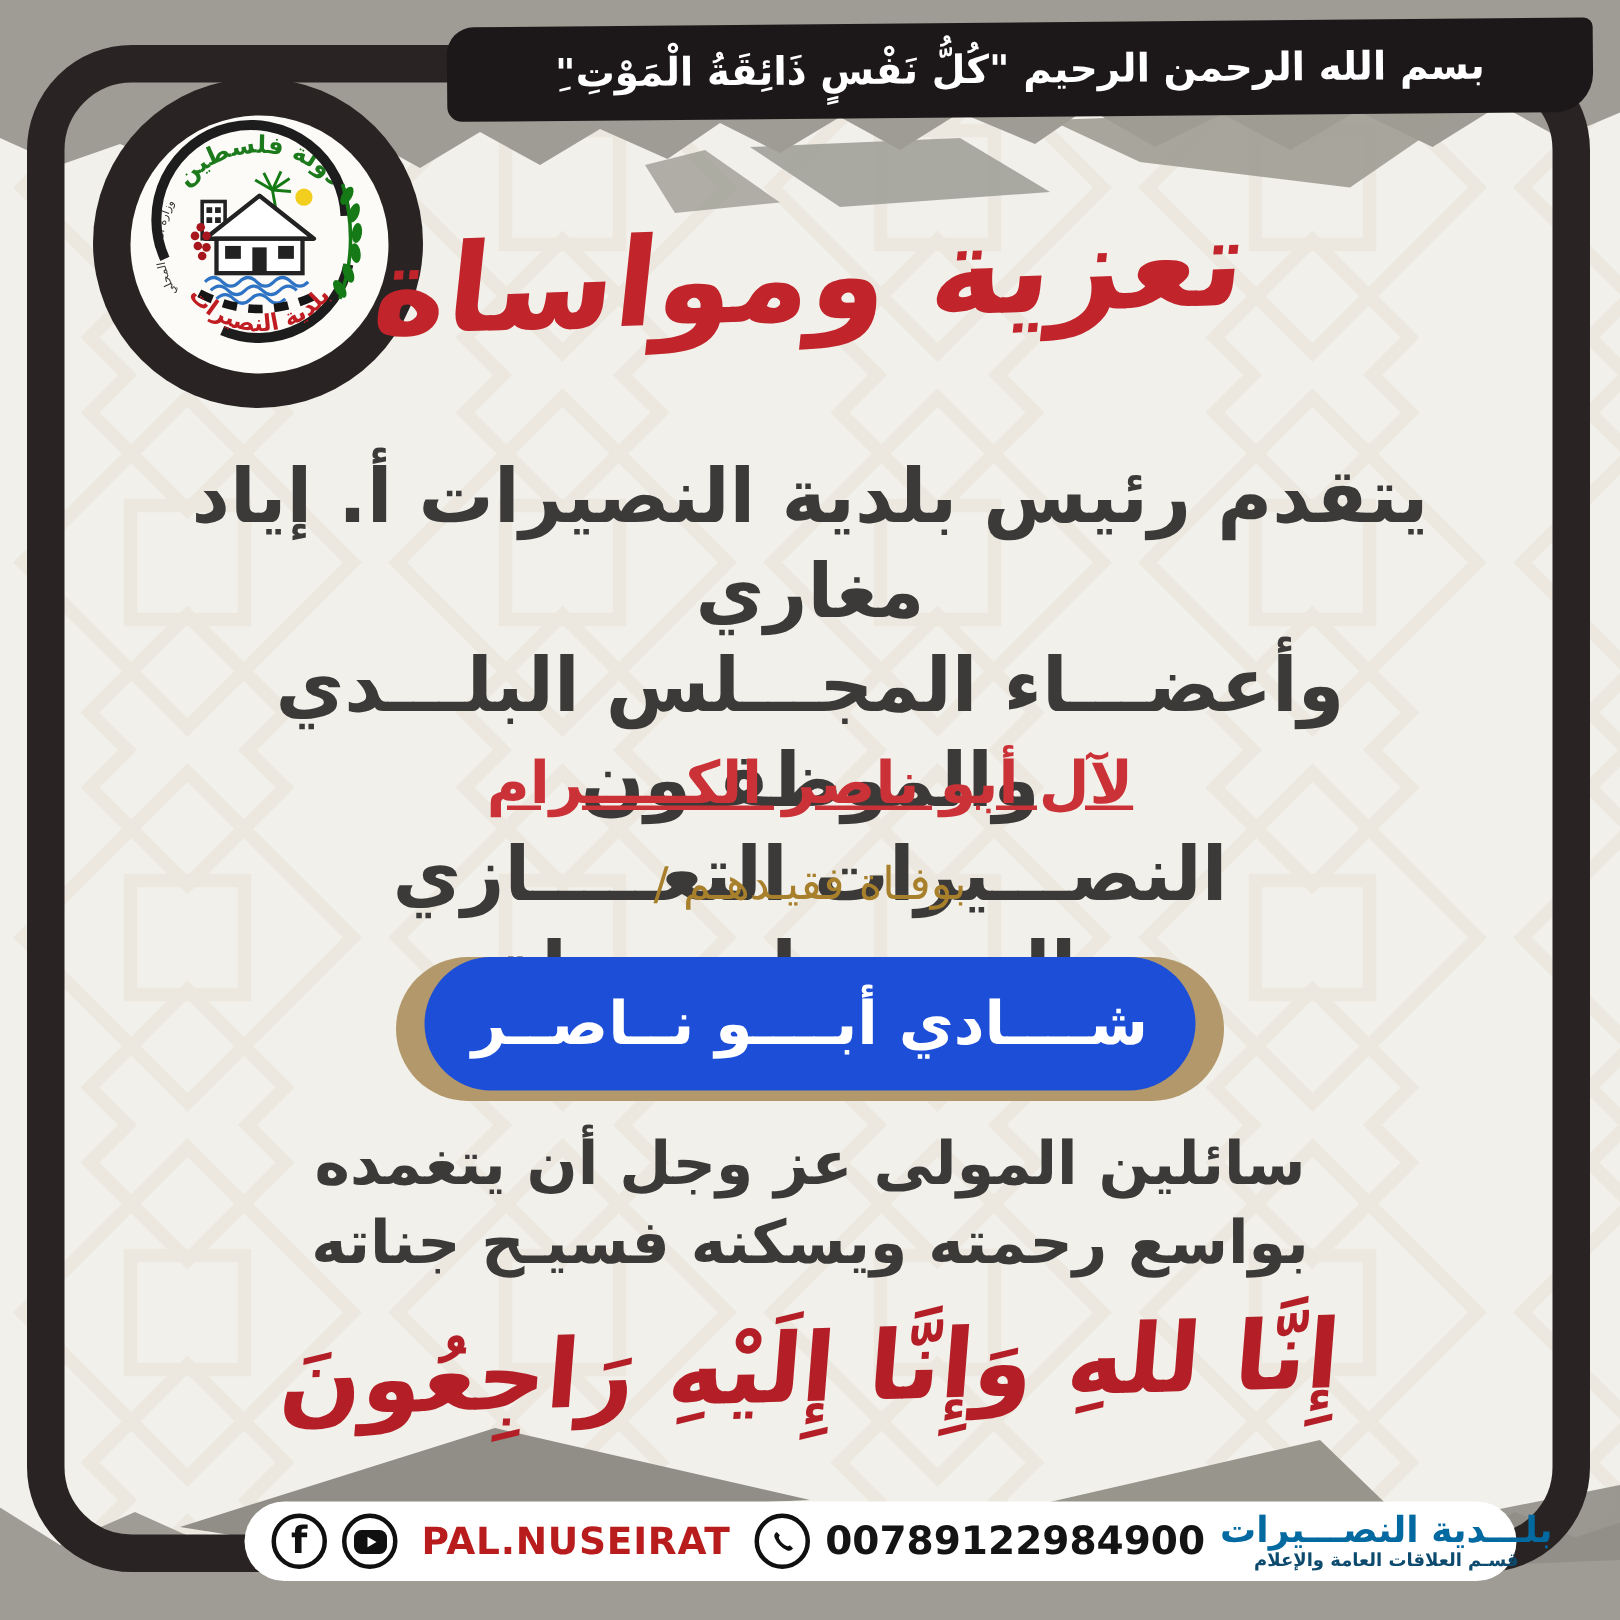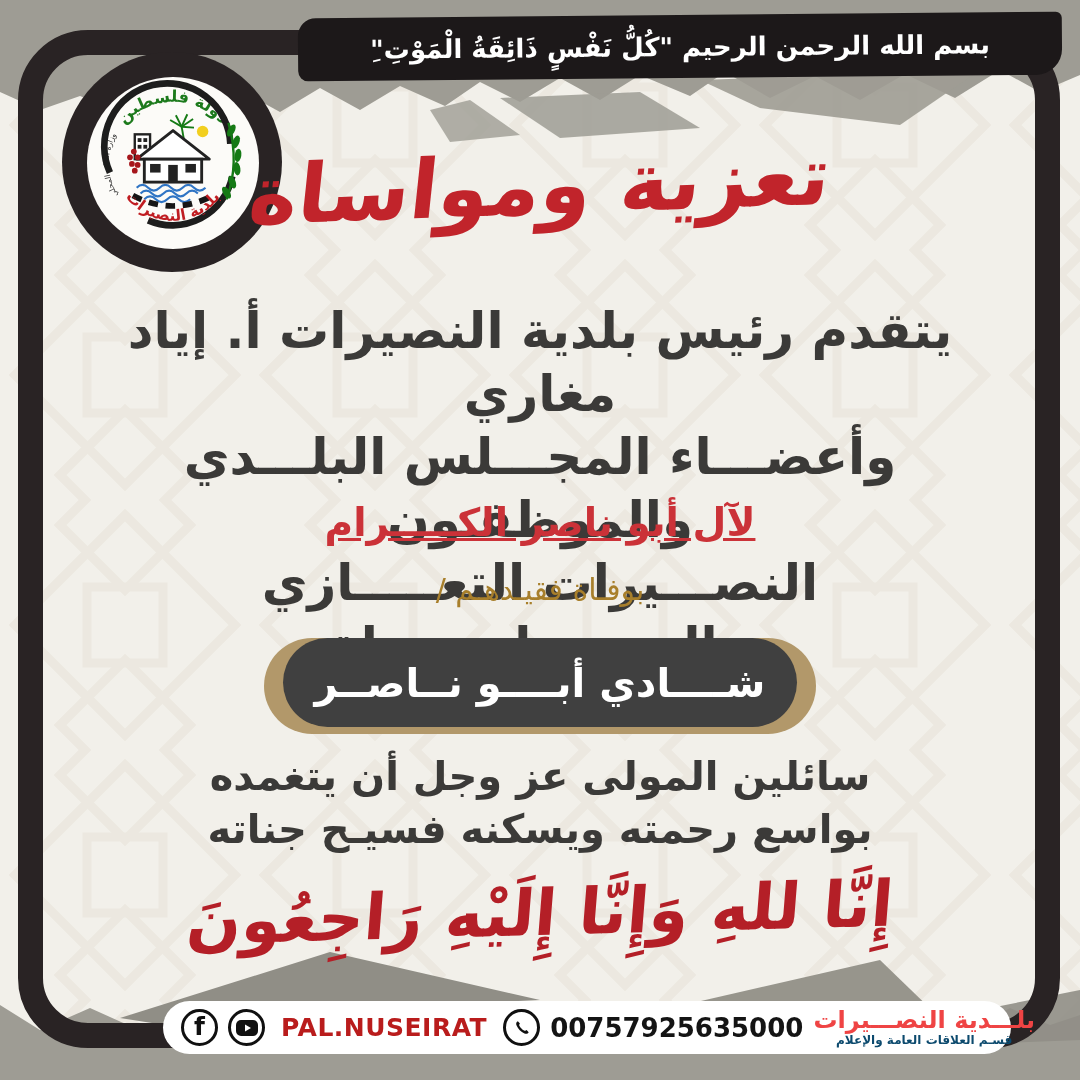--- a/index.html
+++ b/index.html
@@ -37,21 +37,21 @@
     color:#cb3238;font-size:39px;font-weight:bold;text-decoration:underline;
   }
   .gold-line{
     left:0;right:0;top:572px;z-index:5;text-align:center;direction:rtl;
     color:#a87f2b;font-size:30px;font-weight:normal;
   }
   .pill-gold{
     left:264px;top:638px;width:552px;height:96px;border-radius:48px;background:#b2986a;z-index:5;
   }
   .pill-dark{
-    position:absolute;left:19px;top:0;width:514px;height:89px;border-radius:45px;background:#404040;
+    position:absolute;left:19px;top:0;width:514px;height:89px;border-radius:45px;background:#1d4ed8;
     display:flex;align-items:center;justify-content:center;
   }
   .pill-dark .txt{color:#ffffff;font-size:40px;font-weight:bold;direction:rtl;letter-spacing:1px;white-space:nowrap;}
   .prayer{
     left:60px;right:60px;top:750px;z-index:5;text-align:center;direction:rtl;
     color:#3b3a38;font-size:40px;font-weight:bold;line-height:53px;
   }
   .closing-callig{
     left:0;right:0;top:876px;z-index:5;text-align:center;direction:rtl;
     color:#b41f27;font-size:64px;font-weight:bold;
@@ -62,21 +62,21 @@
     display:flex;align-items:center;direction:ltr;padding:0 14px 0 18px;gap:10px;
   }
   .icon-circle{
     width:37px;height:37px;border:3px solid #101010;border-radius:50%;
     display:flex;align-items:center;justify-content:center;flex:0 0 auto;background:#fff;
   }
   .fb-f{font-size:25px;font-weight:bold;color:#101010;line-height:1;margin-top:-2px;}
   .handle{font-size:25px;font-weight:bold;color:#b91c1c;letter-spacing:0.5px;margin:0 6px;white-space:nowrap;text-align:right;}
   .phone{font-size:26px;font-weight:bold;color:#141414;white-space:nowrap;}
   .footer-right{margin-left:auto;text-align:center;direction:rtl;padding-right:4px;}
-  .muni{font-size:24px;font-weight:bold;color:#ef4444;line-height:26px;white-space:nowrap;}
+  .muni{font-size:24px;font-weight:bold;color:#0369a1;line-height:26px;white-space:nowrap;}
   .dept{font-size:12px;font-weight:bold;color:#0c4a6e;line-height:15px;white-space:nowrap;}
 </style>
 </head>
 <body>
 
 <div class="canvas">
 
   <svg class="abs bg-svg" viewBox="0 0 1080 1080" xmlns="http://www.w3.org/2000/svg">
     <defs>
       <pattern id="geo" width="250" height="250" patternUnits="userSpaceOnUse">
@@ -211,20 +211,20 @@
           <rect x="0" y="0" width="22" height="16" rx="5" fill="#101010"></rect>
           <path d="M9 4.5 L15 8 L9 11.5 Z" fill="#ffffff"></path>
         </svg>
     </div>
     <span class="handle">PAL.NUSEIRAT</span>
     <div class="icon-circle">
       <svg width="20" height="20" viewBox="0 0 24 24">
           <path d="M7 4 C5 5 4.5 7 5.5 9 C7.5 13.5 10.5 16.5 15 18.5 C17 19.5 19 19 20 17 L17.5 14.5 C16.5 15.5 15.5 15.5 14.5 15 C12 13.5 10.5 12 9 9.5 C8.5 8.5 8.5 7.5 9.5 6.5 Z" fill="#101010"></path>
         </svg>
     </div>
-    <span class="phone">00757925635000</span>
+    <span class="phone">00789122984900</span>
     <div class="footer-right">
       <div class="muni">بلـــدية النصـــيرات</div>
       <div class="dept">قسـم العلاقات العامة والإعلام</div>
     </div>
   </div>
 
 </div>
 
 </body></html>

